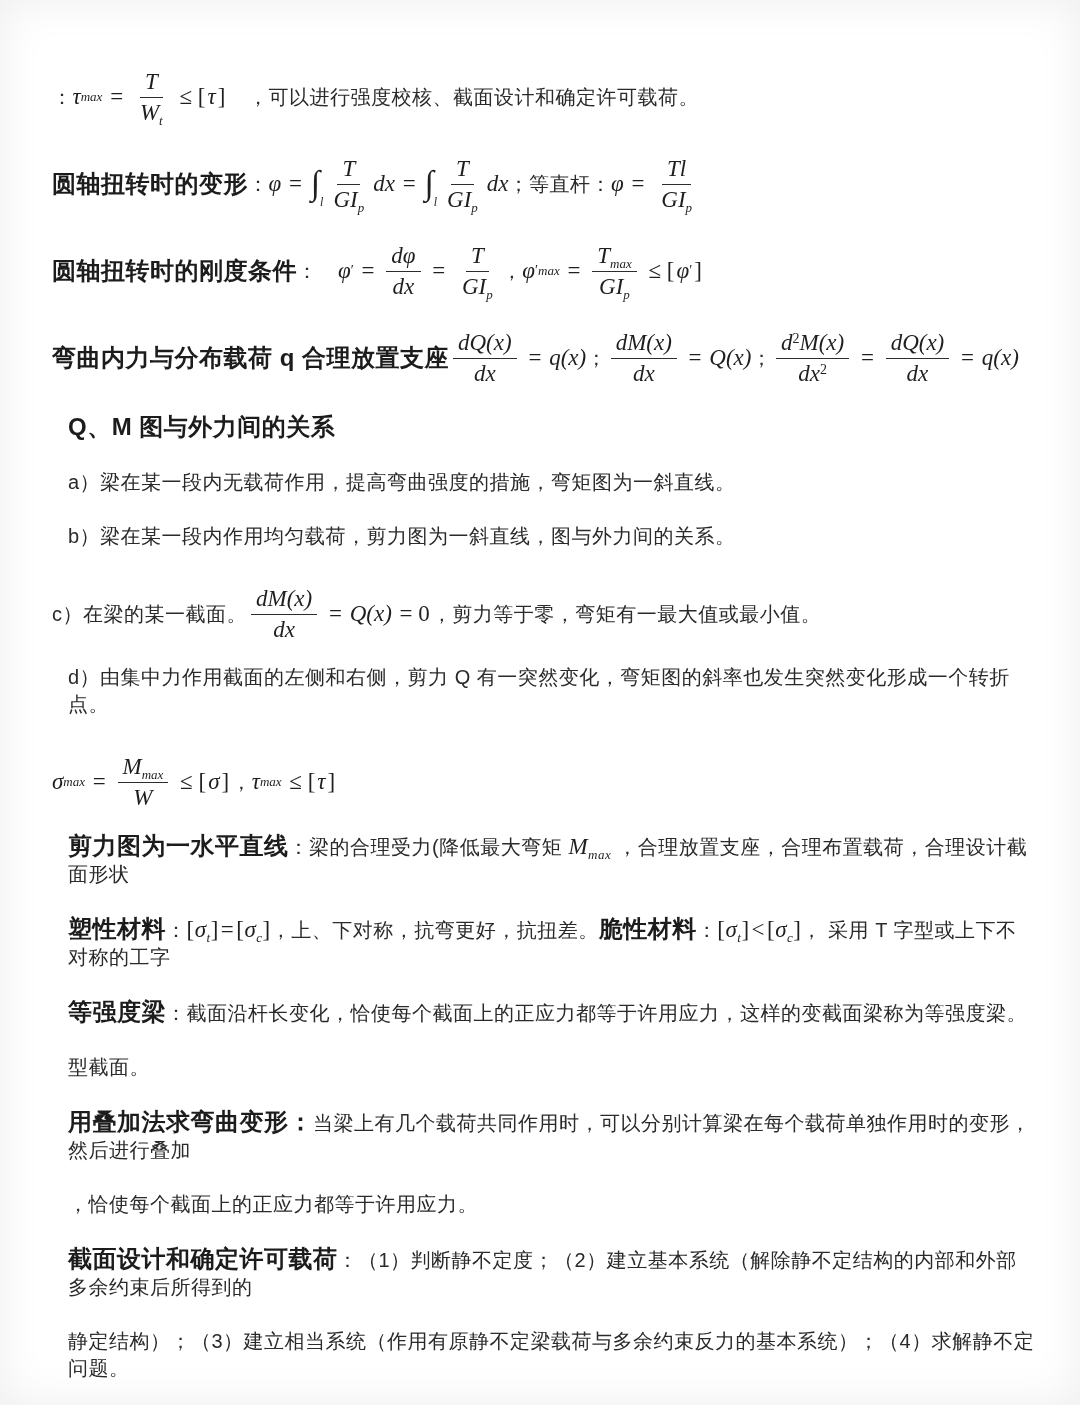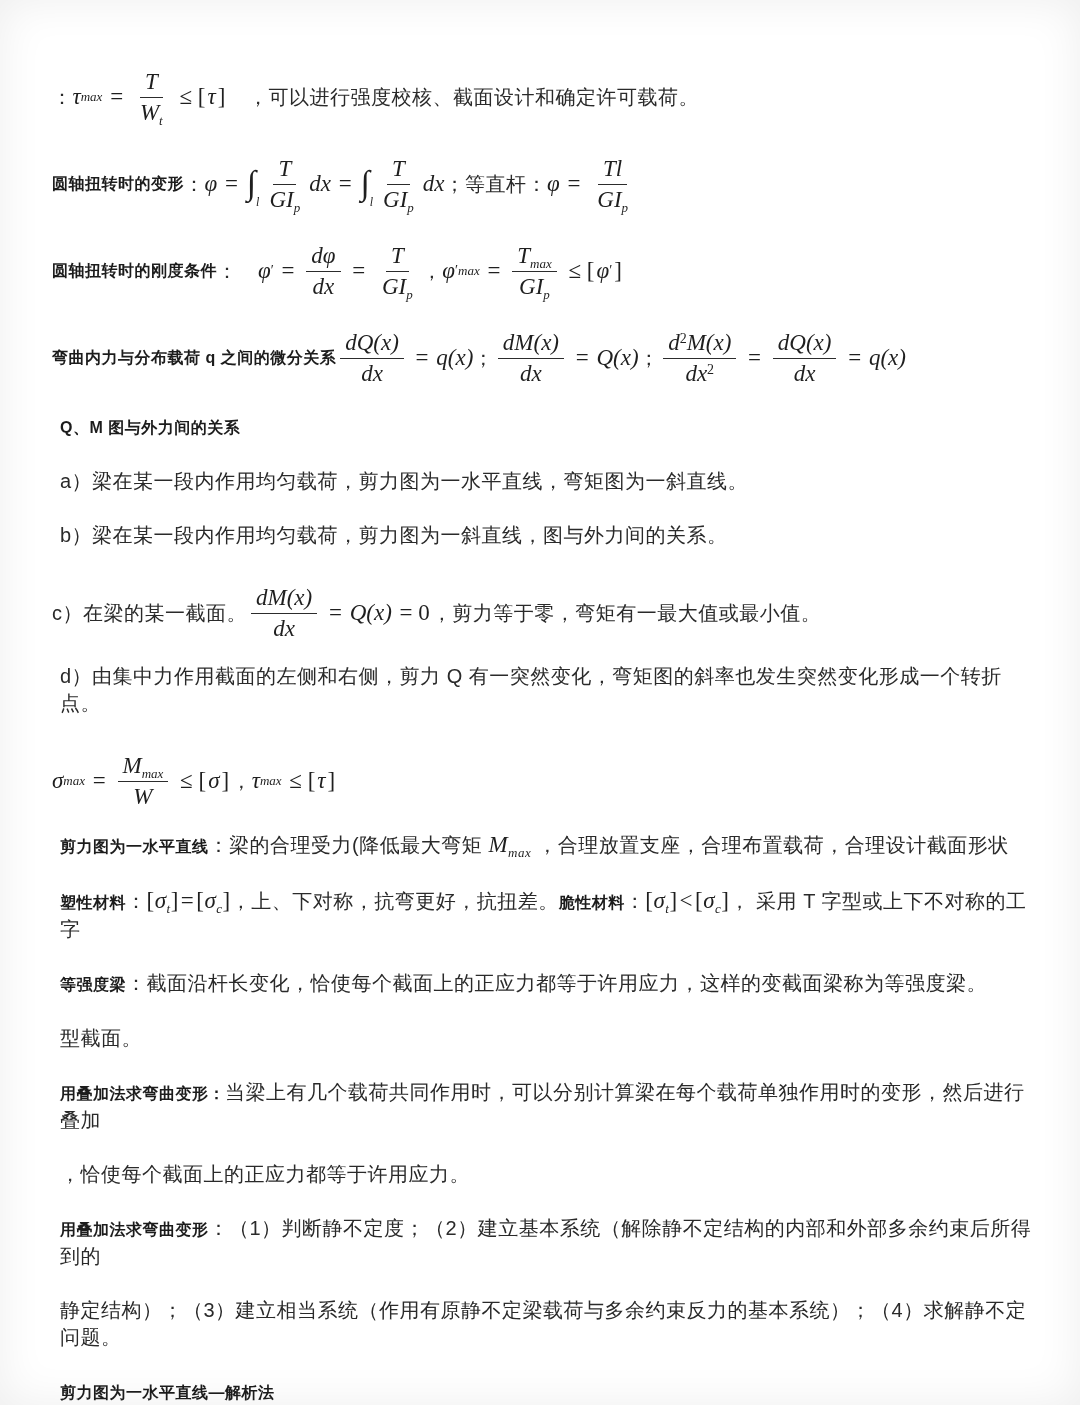--- a/index.html
+++ b/index.html
@@ -10,32 +10,32 @@
     background:#ffffff;
     box-shadow:inset 0 0 46px rgba(0,0,0,0.07);
     overflow:hidden;
     box-sizing:border-box;
     padding:60px 44px 20px 52px;
     color:#222;
   }
   .line{
     font-family:"Liberation Sans","DejaVu Sans",sans-serif;
     font-size:20px;line-height:27px;
-    margin:0 0 27px 8px;
+    margin:0 0 27px 16px;
     color:#2a2a2a;
     letter-spacing:0.5px;
   }
   .fline{
     display:flex;align-items:center;flex-wrap:wrap;
     min-height:74px;
     margin:0 0 13px 0;
   }
   
   .tk-cn{font-family:"Liberation Sans","DejaVu Sans",sans-serif;font-size:20px;color:#2a2a2a;letter-spacing:0.5px;}
-  .tk-b{font-family:"Liberation Sans","DejaVu Sans",sans-serif;font-size:16px;font-weight:700;color:#1c1c1c;letter-spacing:0.5px;}
+  .tk-b{font-family:"Liberation Sans","DejaVu Sans",sans-serif;font-size:24px;font-weight:700;color:#1c1c1c;letter-spacing:0.5px;}
   .tk-it{font-family:"Liberation Serif","DejaVu Serif",serif;font-style:italic;font-size:23px;color:#1f1f1f;}
   .tk-rm{font-family:"Liberation Serif","DejaVu Serif",serif;font-size:23px;color:#1f1f1f;}
   .tk-op{font-family:"Liberation Serif","DejaVu Serif",serif;font-size:23px;color:#1f1f1f;padding:0 2px;white-space:pre;}
   sub.msub{font-family:"Liberation Serif","DejaVu Serif",serif;font-style:italic;font-size:13px;color:#1f1f1f;vertical-align:-5px;line-height:0;}
   sup.msup{font-family:"Liberation Serif","DejaVu Serif",serif;font-size:14px;color:#1f1f1f;vertical-align:7px;line-height:0;}
   .frac{
     display:inline-flex;flex-direction:column;align-items:center;
     vertical-align:middle;margin:0 4px;line-height:1.2;
   }
   .frac .num{display:block;border-bottom:1.6px solid #2c2c2c;padding:0 5px 1px 5px;text-align:center;}
@@ -110,21 +110,21 @@
       <span class="frac">
         <span class="num"><span class="tk-it">T</span><sub class="msub">max</sub></span>
         <span class="den"><span class="tk-it">GI</span><sub class="msub">p</sub></span>
       </span>
       <span class="tk-op"> ≤ [</span>
       <span class="tk-it">φ</span>
       <sup class="msup">′</sup>
       <span class="tk-op">]</span>
     </div>
   <div class="fline">
-      <span class="tk-b">弯曲内力与分布载荷 q 之间的微分关系</span>
+      <span class="tk-b">弯曲内力与分布载荷 q 合理放置支座</span>
       <span class="frac">
         <span class="num"><span class="tk-it">dQ(x)</span></span>
         <span class="den"><span class="tk-it">dx</span></span>
       </span>
       <span class="tk-op"> = </span>
       <span class="tk-it">q(x)</span>
       <span class="tk-cn"> ； </span>
       <span class="frac">
         <span class="num"><span class="tk-it">dM(x)</span></span>
         <span class="den"><span class="tk-it">dx</span></span>
@@ -138,21 +138,21 @@
       </span>
       <span class="tk-op"> = </span>
       <span class="frac">
         <span class="num"><span class="tk-it">dQ(x)</span></span>
         <span class="den"><span class="tk-it">dx</span></span>
       </span>
       <span class="tk-op"> = </span>
       <span class="tk-it">q(x)</span>
     </div>
   <div class="line" style="margin-top:18px;"><span class="tk-b">Q、M 图与外力间的关系</span></div>
-  <div class="line"><span class="tk-cn">a）梁在某一段内作用均匀载荷，剪力图为一水平直线，弯矩图为一斜直线。</span></div>
+  <div class="line"><span class="tk-cn">a）梁在某一段内无载荷作用，提高弯曲强度的措施，弯矩图为一斜直线。</span></div>
   <div class="line"><span class="tk-cn">b）梁在某一段内作用均匀载荷，剪力图为一斜直线，图与外力间的关系。</span></div>
   <div class="fline">
       <span class="tk-cn">c）在梁的某一截面。</span>
       <span class="frac">
         <span class="num"><span class="tk-it">dM(x)</span></span>
         <span class="den"><span class="tk-it">dx</span></span>
       </span>
       <span class="tk-op"> = </span>
       <span class="tk-it">Q(x)</span>
       <span class="tk-op"> = 0</span>
@@ -176,17 +176,17 @@
       <span class="tk-op"> ≤ [</span>
       <span class="tk-it">τ</span>
       <span class="tk-op">]</span>
     </div>
   <div class="line"><span class="tk-b">剪力图为一水平直线</span><span class="tk-cn">：梁的合理受力(降低最大弯矩</span><span class="tk-it"> M</span><sub class="msub">max</sub><span class="tk-cn"> ，合理放置支座，合理布置载荷，合理设计截面形状</span></div>
   <div class="line"><span class="tk-b">塑性材料</span><span class="tk-cn">：</span><span class="tk-rm">[</span><span class="tk-it">σ</span><sub class="msub">t</sub><span class="tk-rm">]</span><span class="tk-op">=</span><span class="tk-rm">[</span><span class="tk-it">σ</span><sub class="msub">c</sub><span class="tk-rm">]</span><span class="tk-cn">，上、下对称，抗弯更好，抗扭差。</span><span class="tk-b">脆性材料</span><span class="tk-cn">：</span><span class="tk-rm">[</span><span class="tk-it">σ</span><sub class="msub">t</sub><span class="tk-rm">]</span><span class="tk-op">&lt;</span><span class="tk-rm">[</span><span class="tk-it">σ</span><sub class="msub">c</sub><span class="tk-rm">]</span><span class="tk-cn">，  采用 T 字型或上下不对称的工字</span></div>
   <div class="line"><span class="tk-b">等强度梁</span><span class="tk-cn">：截面沿杆长变化，恰使每个截面上的正应力都等于许用应力，这样的变截面梁称为等强度梁。</span></div>
   <div class="line"><span class="tk-cn">型截面。</span></div>
   <div class="line"><span class="tk-b">用叠加法求弯曲变形：</span><span class="tk-cn">当梁上有几个载荷共同作用时，可以分别计算梁在每个载荷单独作用时的变形，然后进行叠加</span></div>
   <div class="line"><span class="tk-cn">，恰使每个截面上的正应力都等于许用应力。</span></div>
-  <div class="line"><span class="tk-b">用叠加法求弯曲变形</span><span class="tk-cn">：（1）判断静不定度；（2）建立基本系统（解除静不定结构的内部和外部多余约束后所得到的</span></div>
+  <div class="line"><span class="tk-b">截面设计和确定许可载荷</span><span class="tk-cn">：（1）判断静不定度；（2）建立基本系统（解除静不定结构的内部和外部多余约束后所得到的</span></div>
   <div class="line"><span class="tk-cn">静定结构）；（3）建立相当系统（作用有原静不定梁载荷与多余约束反力的基本系统）；（4）求解静不定问题。</span></div>
   <div class="line"><span class="tk-b">剪力图为一水平直线—解析法</span></div>
 
 </div>
 
 </body></html>

